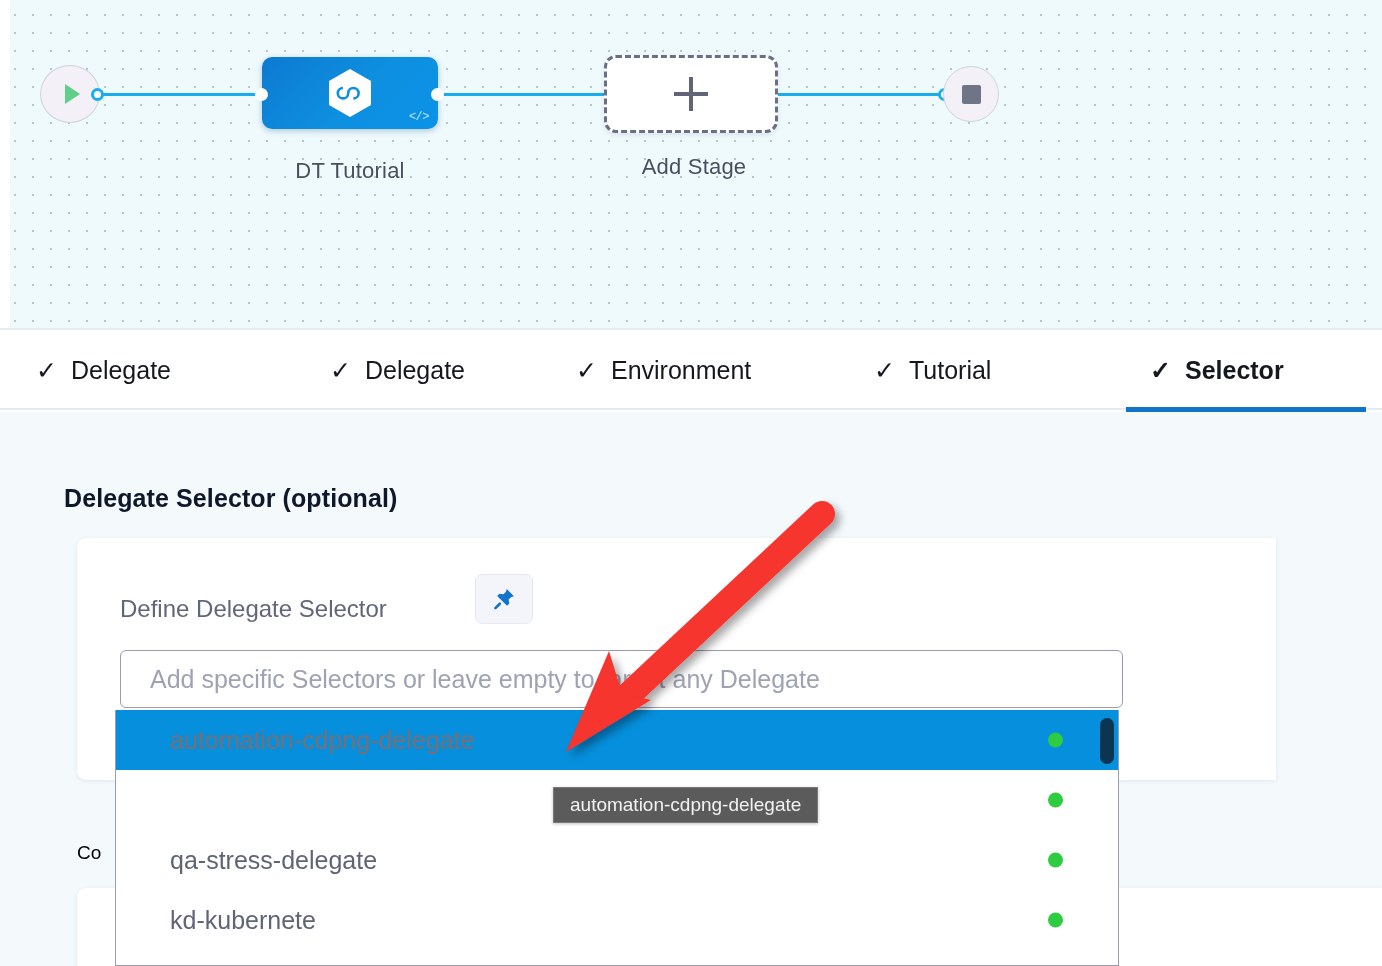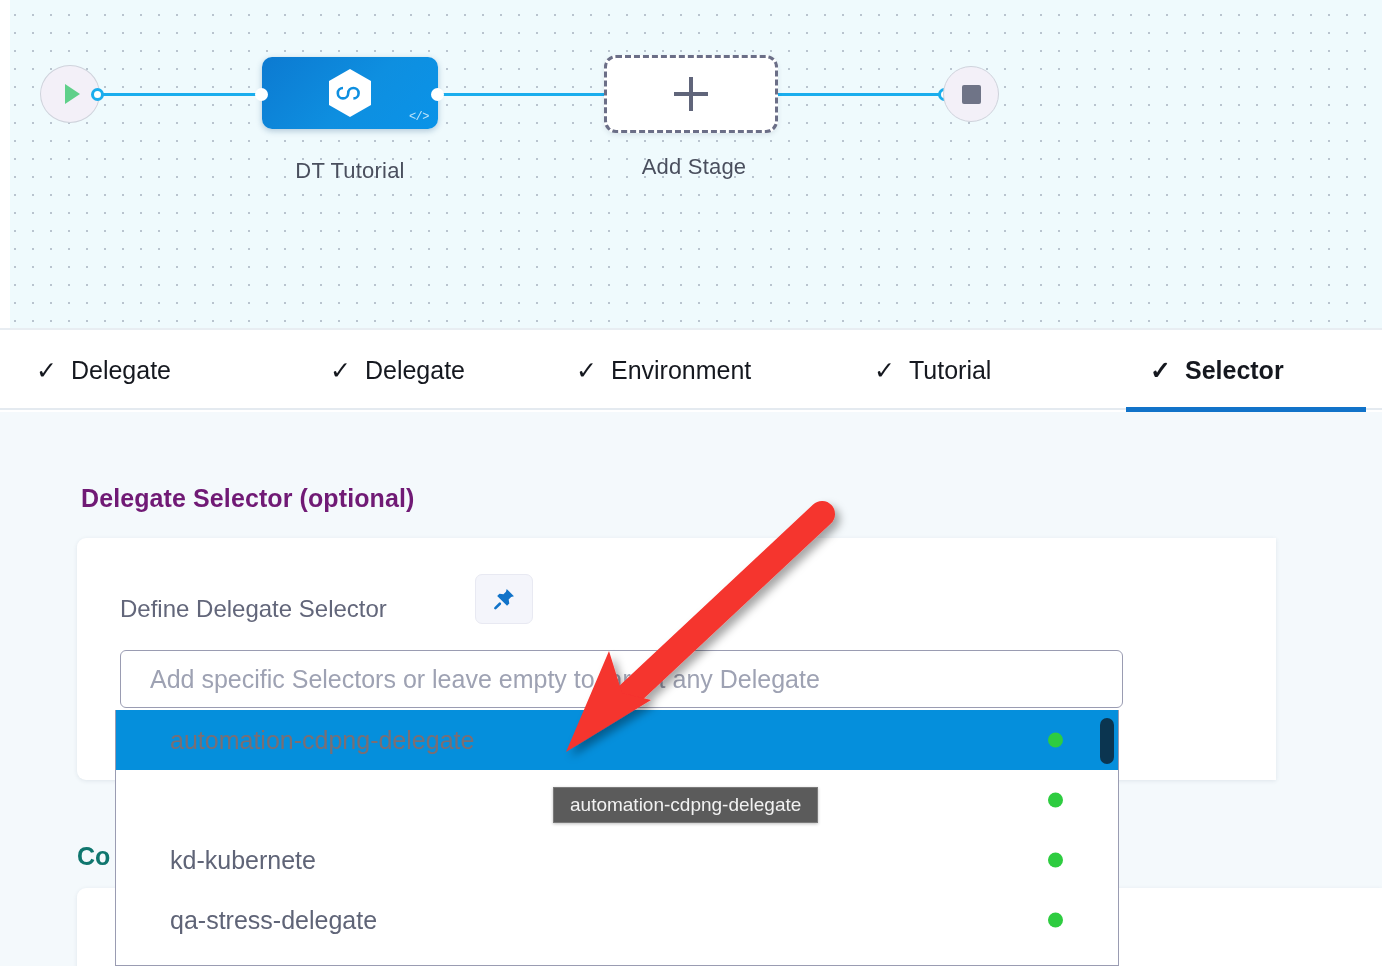--- a/index.html
+++ b/index.html
@@ -161,22 +161,22 @@
     width: 240px; height: 5px; background: #1173c9;
   }
 
   
   .page-body {
     position: absolute; left: 0; top: 412px;
     width: 1382px; height: 554px;
     background: #f4f9fc;
   }
   .section-title {
-    position: absolute; left: 81px; top: 72px;
-    font-size: 25px; font-weight: bold; color: #701a75;
+    position: absolute; left: 64px; top: 72px;
+    font-size: 25px; font-weight: bold; color: #0f172a;
     letter-spacing: .1px;
   }
   .card {
     position: absolute; left: 77px; top: 126px;
     width: 1199px; height: 242px;
     background: #ffffff;
     border-radius: 9px 0 0 9px;
     box-shadow: 0 1px 4px rgba(40,60,90,.10);
   }
   .field-label {
@@ -201,21 +201,21 @@
     border-radius: 6px;
     display: flex; align-items: center;
     padding-left: 29px;
     font-size: 25px; color: #9ea2b3;
     z-index: 5;
   }
 
   
   .section-title-2 {
     position: absolute; left: 77px; top: 430px;
-    font-size: 25px; font-weight: bold; color: #0f766e;
+    font-size: 19px; font-weight: normal; color: #000000;
     z-index: 1;
   }
   .card-2 {
     position: absolute; left: 77px; top: 476px;
     width: 1305px; height: 90px;
     background: #ffffff;
     border-radius: 9px 0 0 9px;
     box-shadow: 0 1px 4px rgba(40,60,90,.10);
     z-index: 1;
   }
@@ -370,25 +370,25 @@
 
   <div class="dropdown">
     <div class="dd-item active">
       <span>automation-cdpng-delegate</span>
       <span class="dot"></span>
     </div>
     <div class="dd-item">
       <span class="dot"></span>
     </div>
     <div class="dd-item">
+      <span>qa-stress-delegate</span>
+      <span class="dot"></span>
+    </div>
+    <div class="dd-item">
       <span>kd-kubernete</span>
-      <span class="dot"></span>
-    </div>
-    <div class="dd-item">
-      <span>qa-stress-delegate</span>
       <span class="dot"></span>
     </div>
     <div class="dd-scroll-track">
       <div class="dd-scroll-thumb"></div>
     </div>
   </div>
 
   <div class="tooltip">
     <span>automation-cdpng-delegate</span>
   </div>

